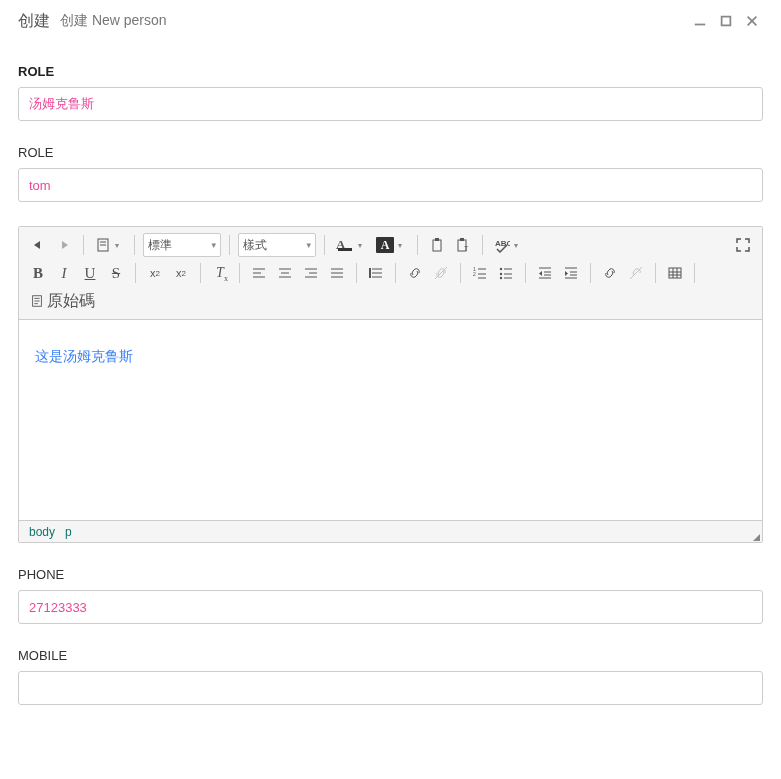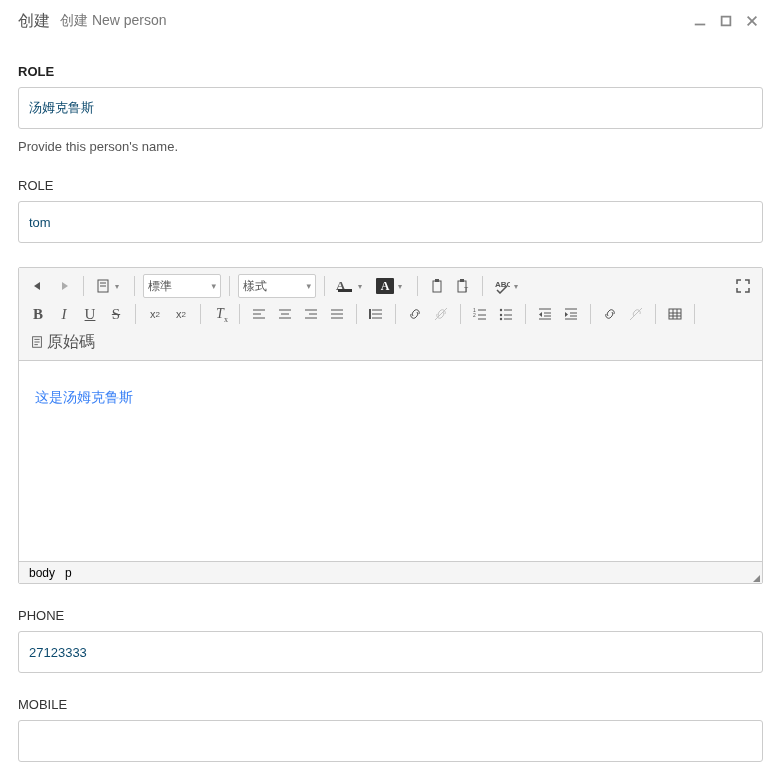--- a/index.html
+++ b/index.html
@@ -33,25 +33,25 @@
   .field-label {
     font-size: 13px; color: #333;
     margin-bottom: 8px;
   }
   .field-label.strong { font-weight: 700; color:#222; }
   .field-help { font-size: 13px; color:#555; margin-top: 10px; }
 
   input.text-input {
     width: 100%;
     height: 34px;
-    padding: 20px 10px;
+    padding: 12px 10px;
     border: 1px solid #ccc;
     border-radius: 3px;
     font-size: 13px;
-    color: #0c4a6e;
+    color: #ec4899;
     background: #fff;
     outline: none;
   }
 
   
   .rte {
     border: 1px solid #ccc;
     border-radius: 2px;
     margin-top: 6px;
   }
@@ -98,21 +98,21 @@
   .rte-content {
     min-height: 200px;
     padding: 14px 16px;
     background:#fff;
     font-size:14px; color:#3b82f6;
     outline:none;
   }
   .rte-path {
     border-top:1px solid #ccc;
     background:#f5f5f5;
-    font-size:12px; color:#000000;
+    font-size:12px; color:#0f766e;
     padding: 3px 10px;
     display:flex; align-items:center;
     min-height:22px;
     position:relative;
   }
   .rte-path .resize-grip {
     position:absolute; right:2px; bottom:1px;
     width:0; height:0;
     border-left:7px solid transparent;
     border-bottom:7px solid #888;
@@ -154,21 +154,20 @@
         <line x1="13" y1="3" x2="3" y2="13"></line>
       </svg>
   </span>
 </div>
 
 <div class="form-body">
 
   <div class="field">
     <div class="field-label strong">ROLE</div>
     <input class="text-input" type="text" value="汤姆克鲁斯" style="">
-    <div class="field-help">Provide this person's name.</div>
   </div>
 
   <div class="field">
     <div class="field-label">ROLE</div>
     <input class="text-input" type="text" value="tom" style="">
   </div>
 
   <div class="field">
 
     <div class="rte">

